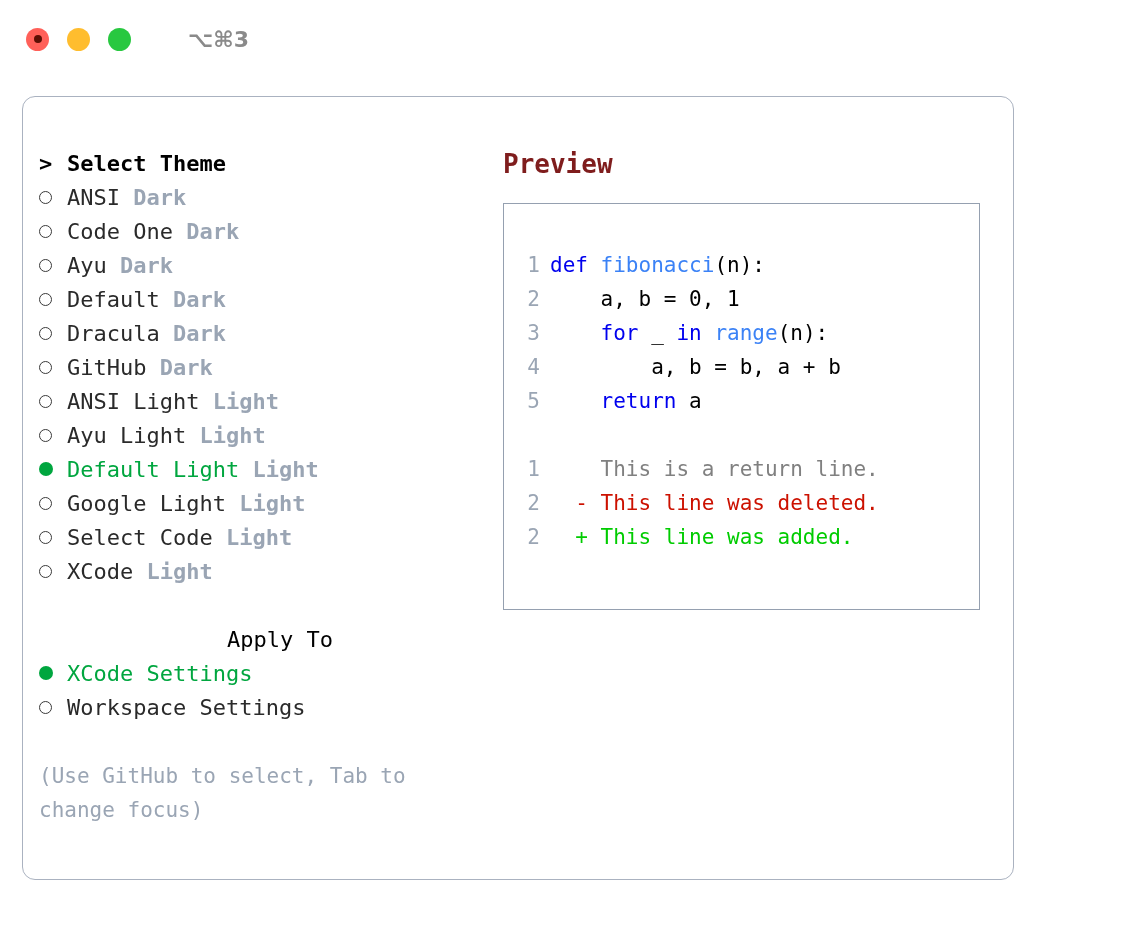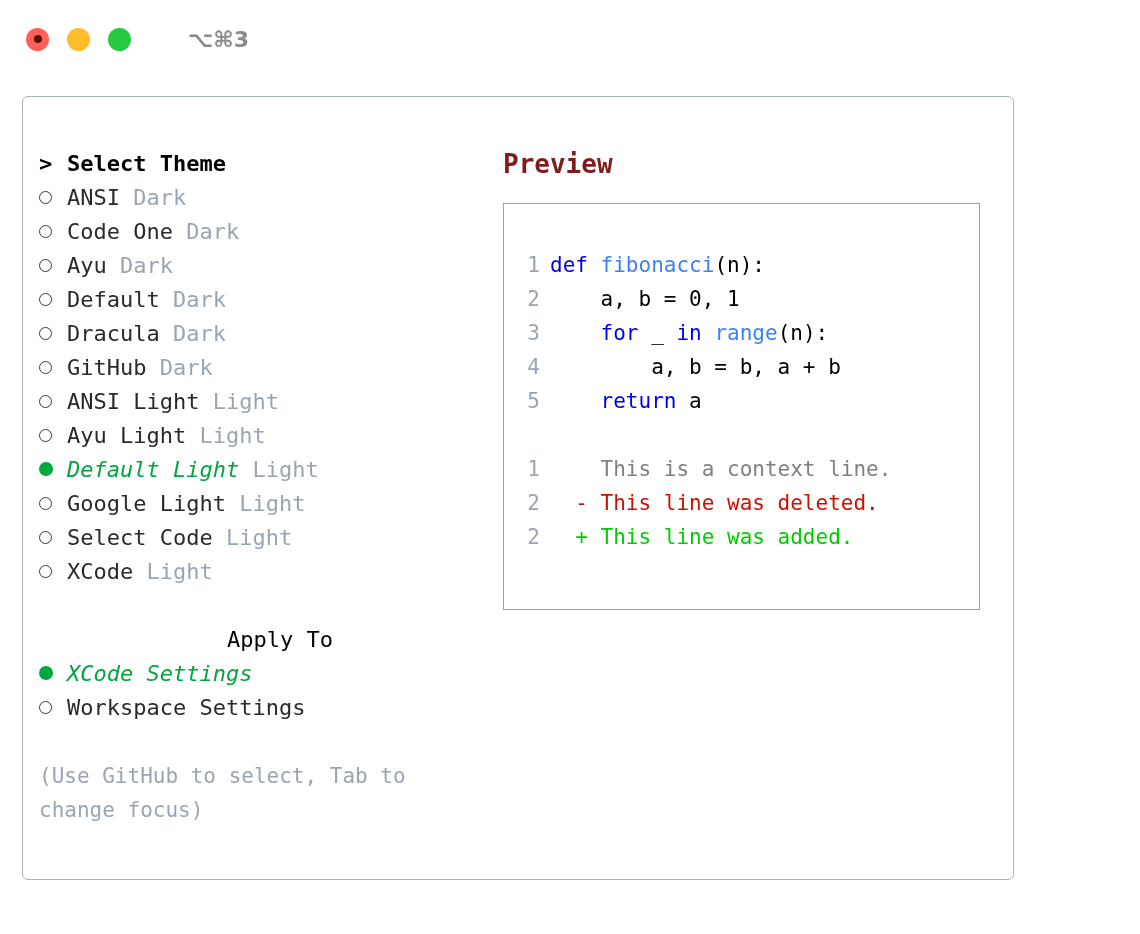--- a/index.html
+++ b/index.html
@@ -68,21 +68,21 @@
   }
 
   
   .panel {
     position: absolute;
     left: 22px;
     top: 96px;
     width: 992px;
     height: 784px;
     border: 1.6px solid #aab2c0;
-    border-radius: 6px;
+    border-radius: 13px;
     box-sizing: border-box;
     background: #ffffff;
   }
 
   .panel-inner {
     position: absolute;
     left: 0; top: 0;
     width: 100%; height: 100%;
     display: flex;
   }
@@ -140,24 +140,25 @@
     display: inline-block;
     width: 14px;
     height: 14px;
     border-radius: 50%;
     background: #00a63f;
     box-sizing: border-box;
     vertical-align: middle;
     position: relative;
     top: -2px;
   }
-  .row.selected .label { color: #00a63f; font-style: italic; }
+  .row.selected .label { color: #00a63f; }
   .row .label { color: #2a2a2a; }
   .row .tag {
     color: #9aa5b4;
+    font-weight: bold;
   }
 
   .spacer-row { height: 34px; }
 
   .apply-head {
     font-size: 22px;
     line-height: 34px;
     color: #000000;
     white-space: pre;
     display: block;
@@ -271,21 +272,21 @@
         <div class="preview-box">
           <div id="code-block">
               <div class="code-line"><span class="ln">1</span><span class="kw">def </span><span class="fn">fibonacci</span><span class="plain">(n):</span></div>
               <div class="code-line"><span class="ln">2</span><span class="plain">    a, b = 0, 1</span></div>
               <div class="code-line"><span class="ln">3</span><span class="plain">    </span><span class="kw">for</span><span class="plain"> _ </span><span class="kw">in</span><span class="plain"> </span><span class="fn">range</span><span class="plain">(n):</span></div>
               <div class="code-line"><span class="ln">4</span><span class="plain">        a, b = b, a + b</span></div>
               <div class="code-line"><span class="ln">5</span><span class="plain">    </span><span class="kw">return</span><span class="plain"> a</span></div>
             </div>
           <div class="blank-line"></div>
           <div id="diff-block">
-              <div class="code-line"><span class="ln">1</span><span class="diff-ctx">    This is a context line.</span></div>
+              <div class="code-line"><span class="ln">1</span><span class="diff-ctx">    This is a return line.</span></div>
               <div class="code-line"><span class="ln">2</span><span class="diff-del">  - This line was deleted.</span></div>
               <div class="code-line"><span class="ln">2</span><span class="diff-add">  + This line was added.</span></div>
             </div>
         </div>
 
       </div>
 
     </div>
   </div>
 

